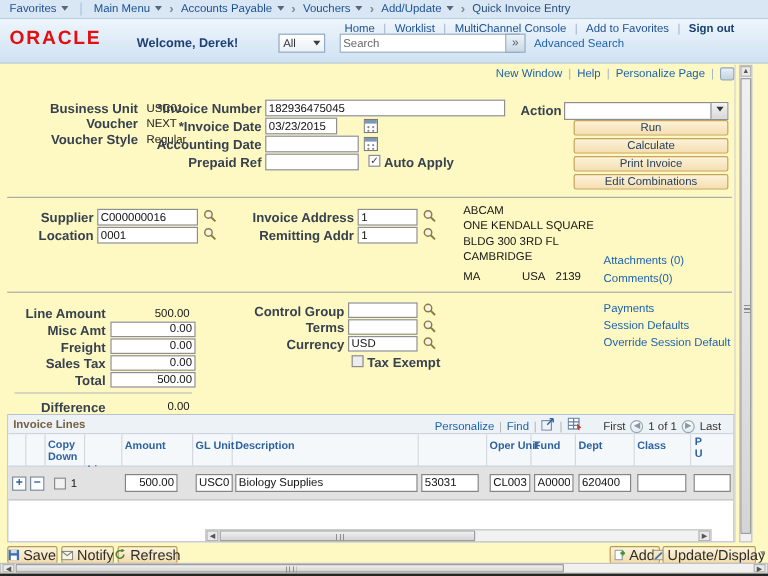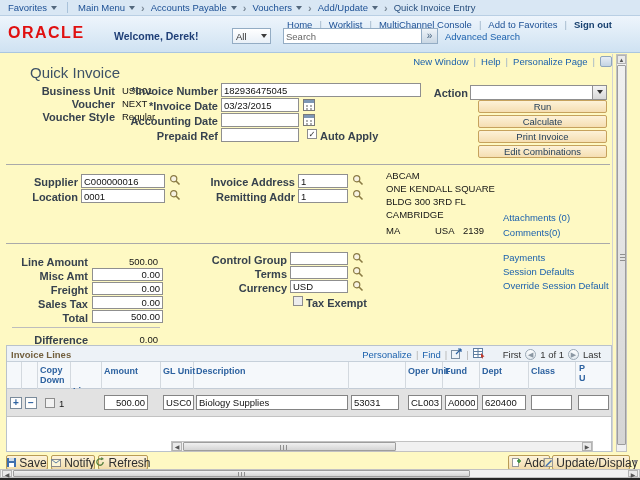--- a/index.html
+++ b/index.html
@@ -76,33 +76,32 @@
   <div class="s" style="left:380px;top:56px;width:232px;display:flex;justify-content:flex-end;gap:5px;align-items:center;">
     <span class="link">New Window</span>
     <span class="pipe"></span>
     <span class="link">Help</span>
     <span class="pipe"></span>
     <span class="link">Personalize Page</span>
     <span class="pipe"></span>
     <span style="width:12px;height:11px;background:linear-gradient(#e8eef5,#c4d4e3);border:1px solid #8fa6bd;border-radius:2px;display:inline-block;"></span>
   </div>
 
-  <div class="s" style="left:30px;top:64px;font-size:15px;color:#3d5166;">Quick Invoice</div>
 
   <div class="s lbl" style="left:8px;top:85px;width:107px;">Business Unit</div>
   <div class="s val" style="left:122px;top:85px;">USC01</div>
   <div class="s lbl" style="left:8px;top:98px;width:107px;">Voucher</div>
   <div class="s val" style="left:122px;top:98px;">NEXT</div>
   <div class="s lbl" style="left:8px;top:111px;width:107px;">Voucher Style</div>
   <div class="s val" style="left:122px;top:111px;">Regular</div>
 
   <div class="s lbl" style="left:100px;top:85px;width:118px;">*Invoice Number</div>
   <input class="inp" style="left: 221px; top: 83px; width: 200px;" value="182936475045">
   <div class="s lbl" style="left:100px;top:100px;width:118px;">*Invoice Date</div>
-  <input class="inp" style="left: 221px; top: 98px; width: 78px;" value="03/23/2015">
+  <input class="inp" style="left: 221px; top: 98px; width: 60px;" value="03/23/2015">
   <span class="s" style="left:303px;top:99px;"><svg width="12" height="12">
         <rect x="0.5" y="0.5" width="11" height="11" fill="#fff" stroke="#7a7a7a"></rect>
         <rect x="1" y="1" width="10" height="3" fill="#7d97b5"></rect>
         <circle cx="4" cy="7" r="0.9" fill="#888"></circle>
         <circle cx="8" cy="7" r="0.9" fill="#888"></circle>
         <circle cx="4" cy="10" r="0.9" fill="#888"></circle>
         <circle cx="8" cy="10" r="0.9" fill="#888"></circle>
       </svg></span>
   <div class="s lbl" style="left:100px;top:115px;width:118px;">Accounting Date</div>
   <input class="inp" style="left: 221px; top: 113px; width: 78px;" value="">

